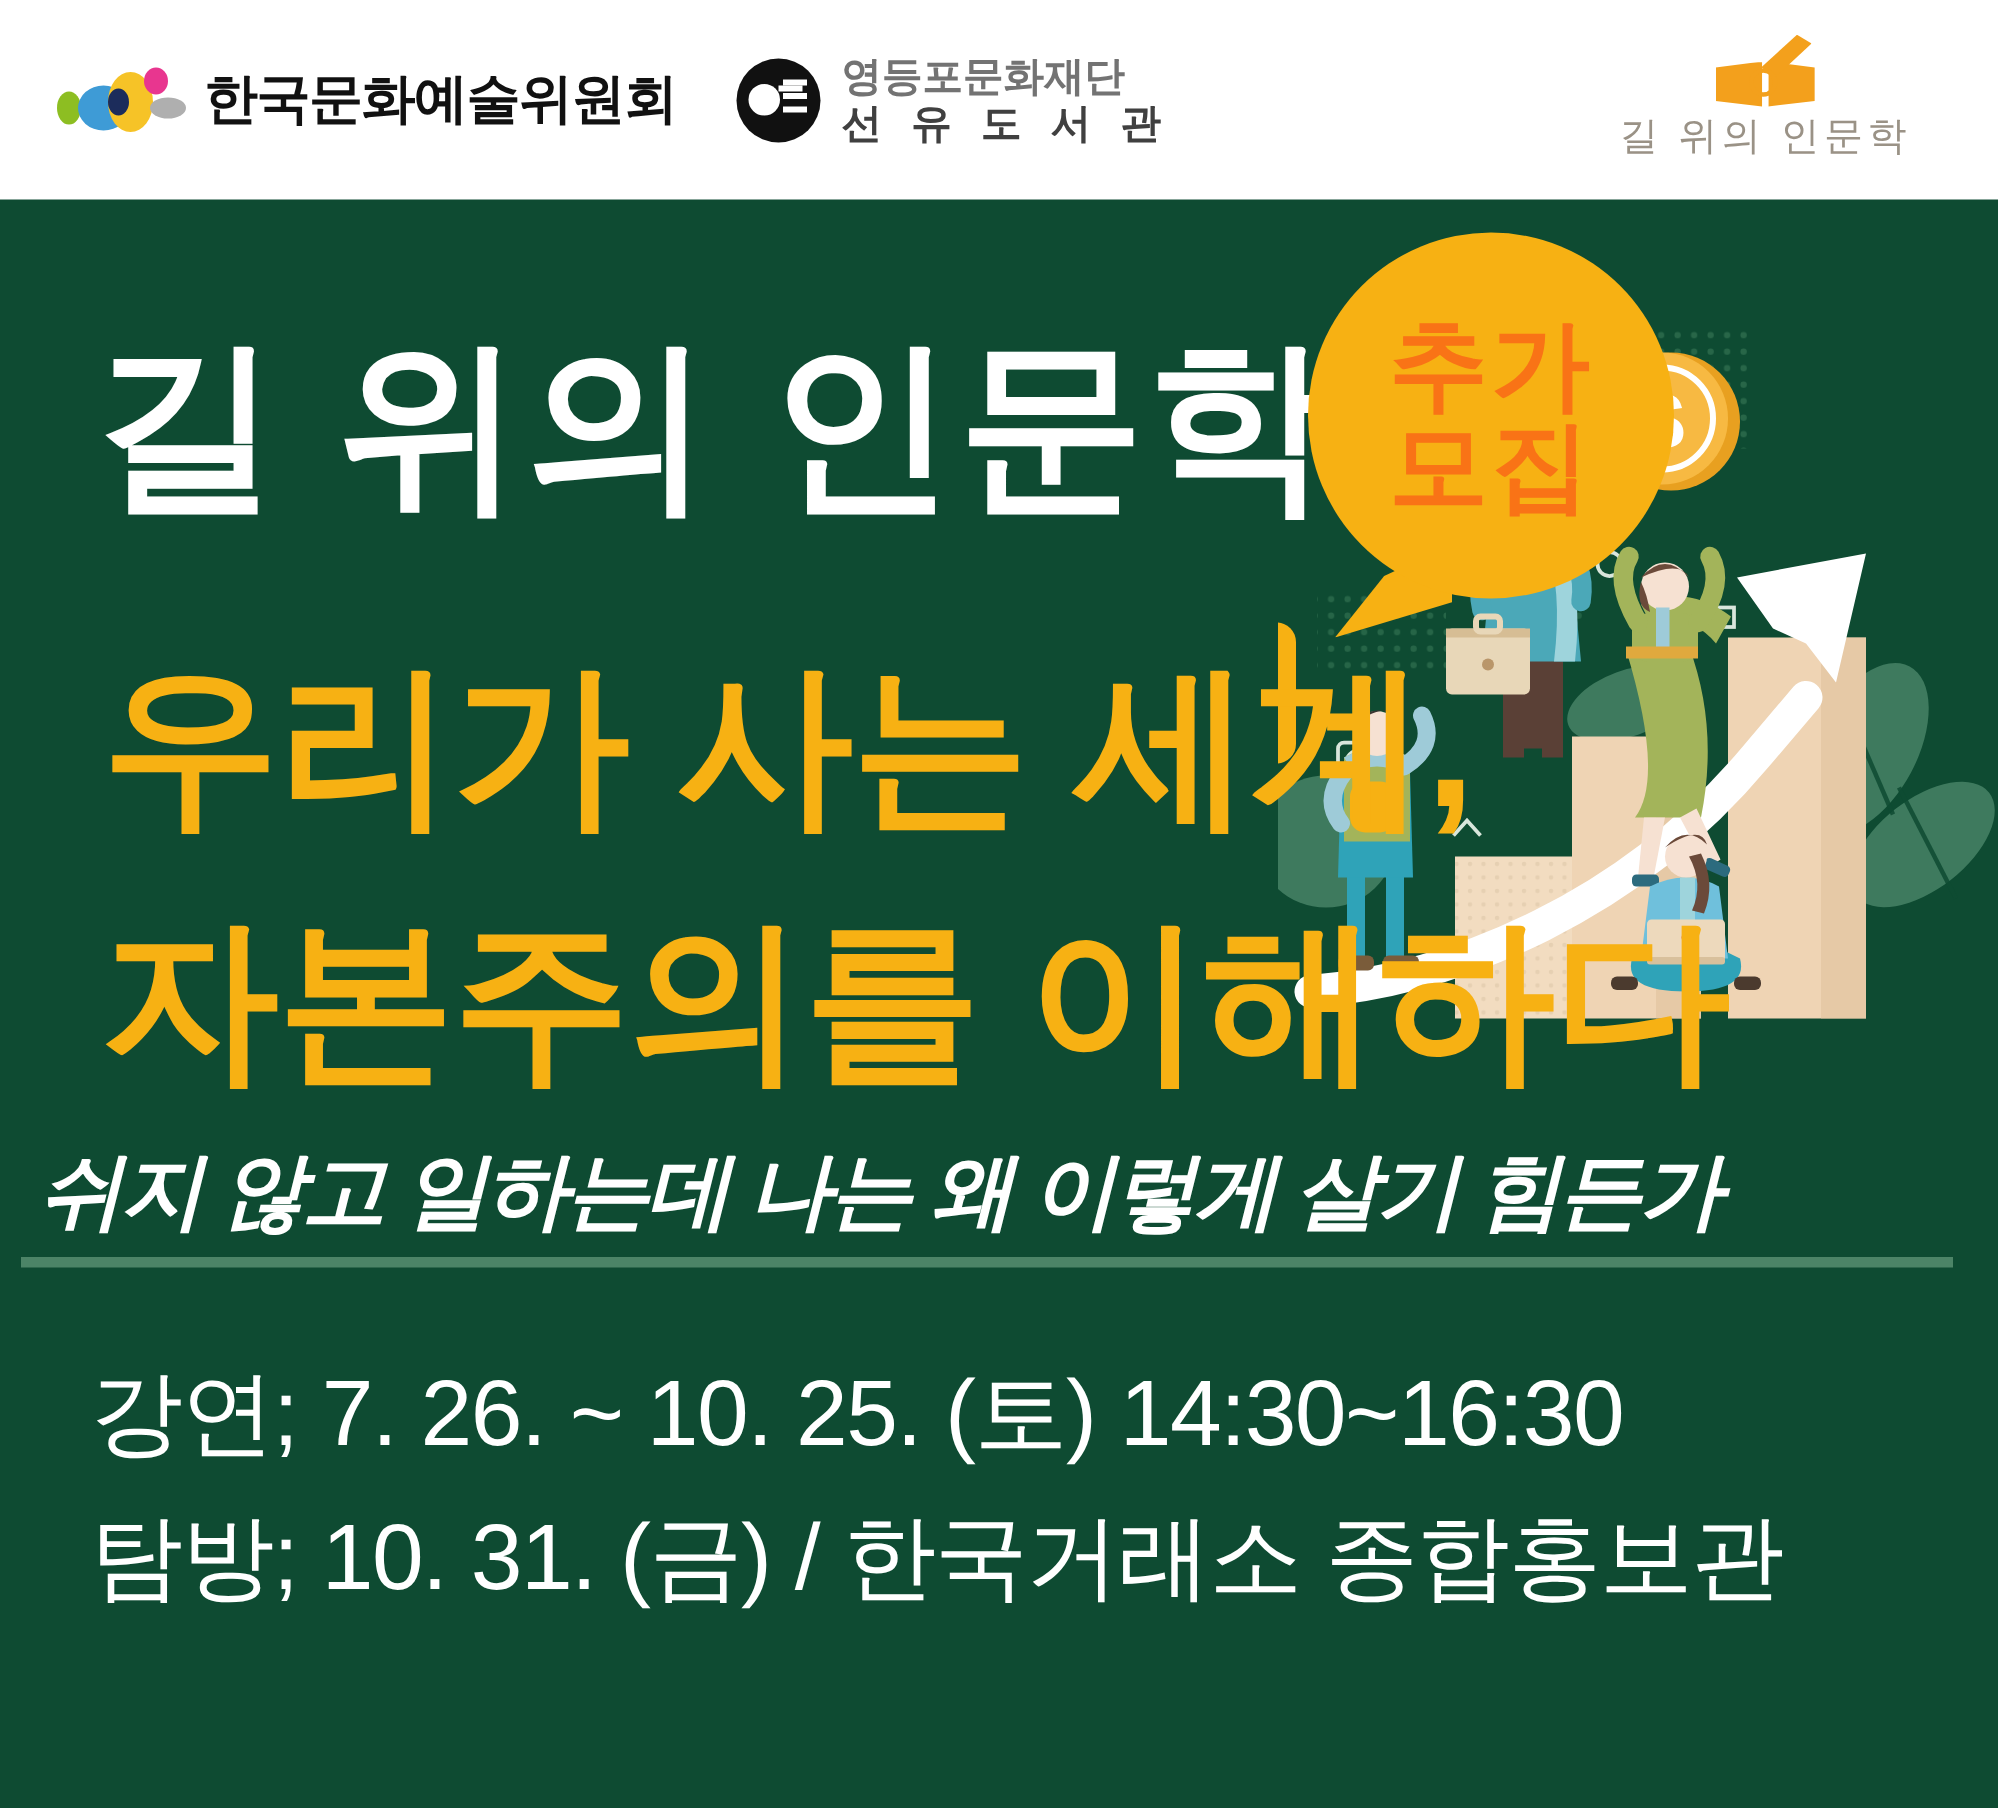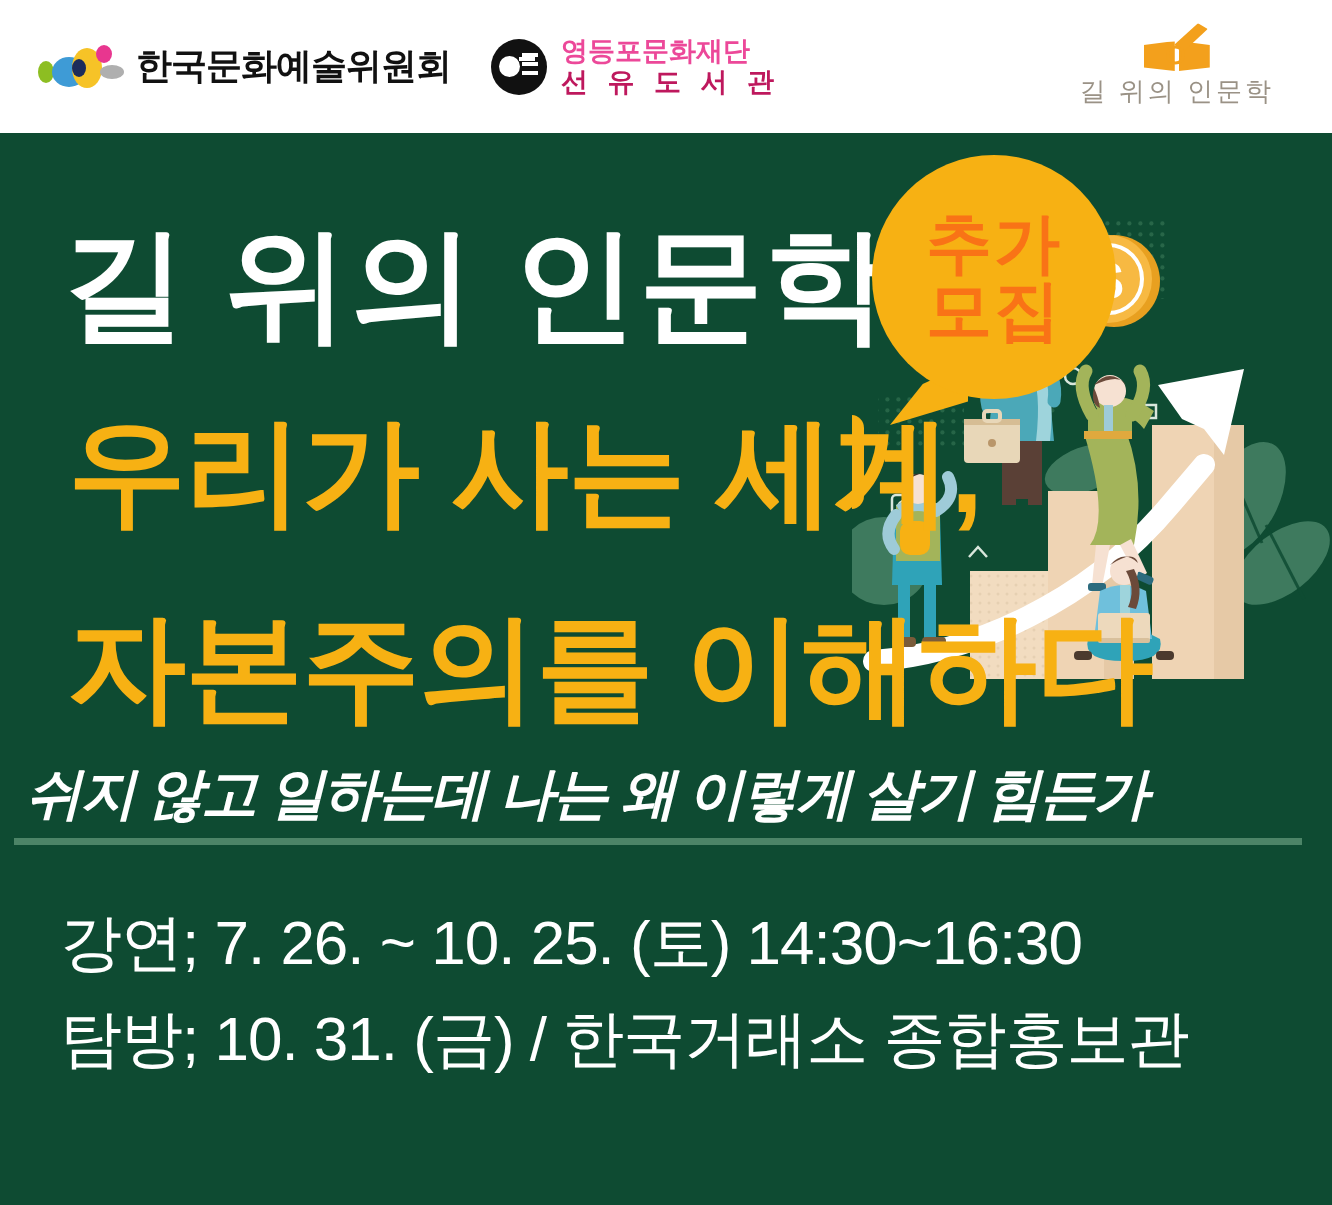--- a/index.html
+++ b/index.html
@@ -66,22 +66,22 @@
   }
   .ydp-mark:before{
     content:"";position:absolute;left:8px;top:17px;width:21px;height:21px;border-radius:50%;
     background:#fff;
   }
   .ydp-mark:after{
     content:"";position:absolute;left:31px;top:14px;width:16px;height:4px;background:#fff;
     box-shadow:0 9px 0 0 #fff, 0 18px 0 0 #fff, -3px 4px 0 0 #fff;
   }
   .ydp-lines{display:flex;flex-direction:column;line-height:1.12;}
-  .ydp-lines .l1{font-size:27px;font-weight:bold;color:#ec4899;white-space:nowrap;}
-  .ydp-lines .l2{font-size:27px;font-weight:bold;color:#be185d;letter-spacing:6px;white-space:nowrap;}
+  .ydp-lines .l1{font-size:27px;font-weight:bold;color:#737373;white-space:nowrap;}
+  .ydp-lines .l2{font-size:27px;font-weight:bold;color:#404040;letter-spacing:6px;white-space:nowrap;}
 
   
   .gwi{position:absolute;right:58px;top:50%;transform:translateY(-50%);
        display:flex;flex-direction:column;align-items:center;}
   .gwi-mark{position:relative;width:66px;height:46px;margin-bottom:2px;}
   .book-l,.book-r{position:absolute;bottom:0;width:31px;height:30px;background:#F3A01C;}
   .book-l{left:0;clip-path:polygon(0 4px,100% 0,100% 100%,0 88%);}
   .book-r{right:0;clip-path:polygon(0 0,100% 4px,100% 88%,0 100%);}
   .pen{position:absolute;left:30px;top:-2px;width:34px;height:28px;background:#F3A01C;
        clip-path:polygon(72% 0,100% 22%,26% 100%,0 74%);transform:rotate(-2deg);}
@@ -111,21 +111,21 @@
   .bubble-txt{
     position:absolute;inset:0;display:flex;flex-direction:column;
     align-items:center;justify-content:center;
     color:#f97316;font-weight:bold;font-size:66px;line-height:1.02;letter-spacing:2px;
   }
 
   .head-2,.head-3{
     position:absolute;left:68px;z-index:20;color:#F7B113;
     font-weight:bold;line-height:1;white-space:nowrap;
   }
-  .head-2{top:412px;font-size:118px;letter-spacing:-1px;}
+  .head-2{top:438px;font-size:118px;letter-spacing:-1px;}
   .head-3{top:608px;font-size:118px;letter-spacing:-1px;}
 
   .subtitle{
     position:absolute;left:26px;top:766px;z-index:20;
     color:#ffffff;font-weight:bold;font-style:italic;
     font-size:56px;line-height:1;letter-spacing:-2px;white-space:nowrap;text-align:right;
   }
   .rule{
     position:absolute;left:14px;top:838px;width:1288px;height:7px;
     background:#4C8467;z-index:18;

